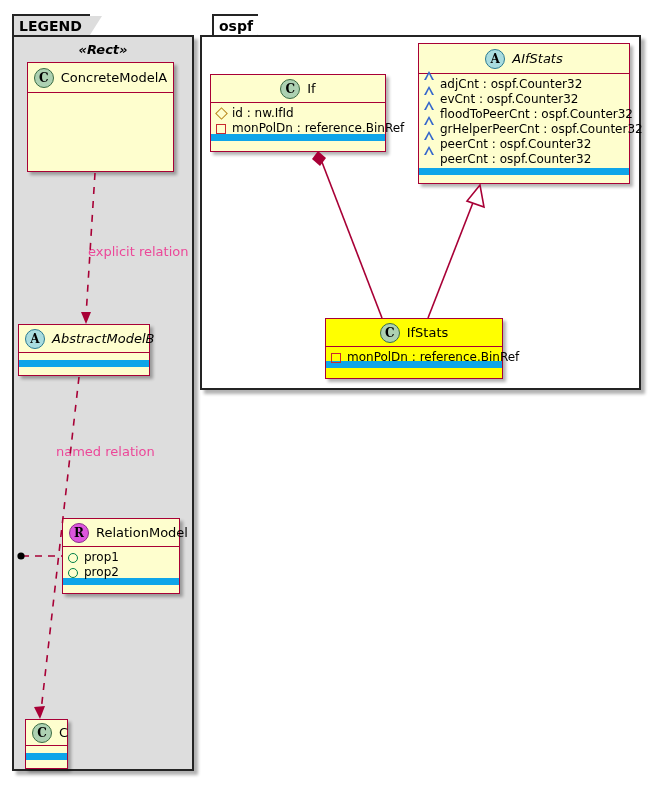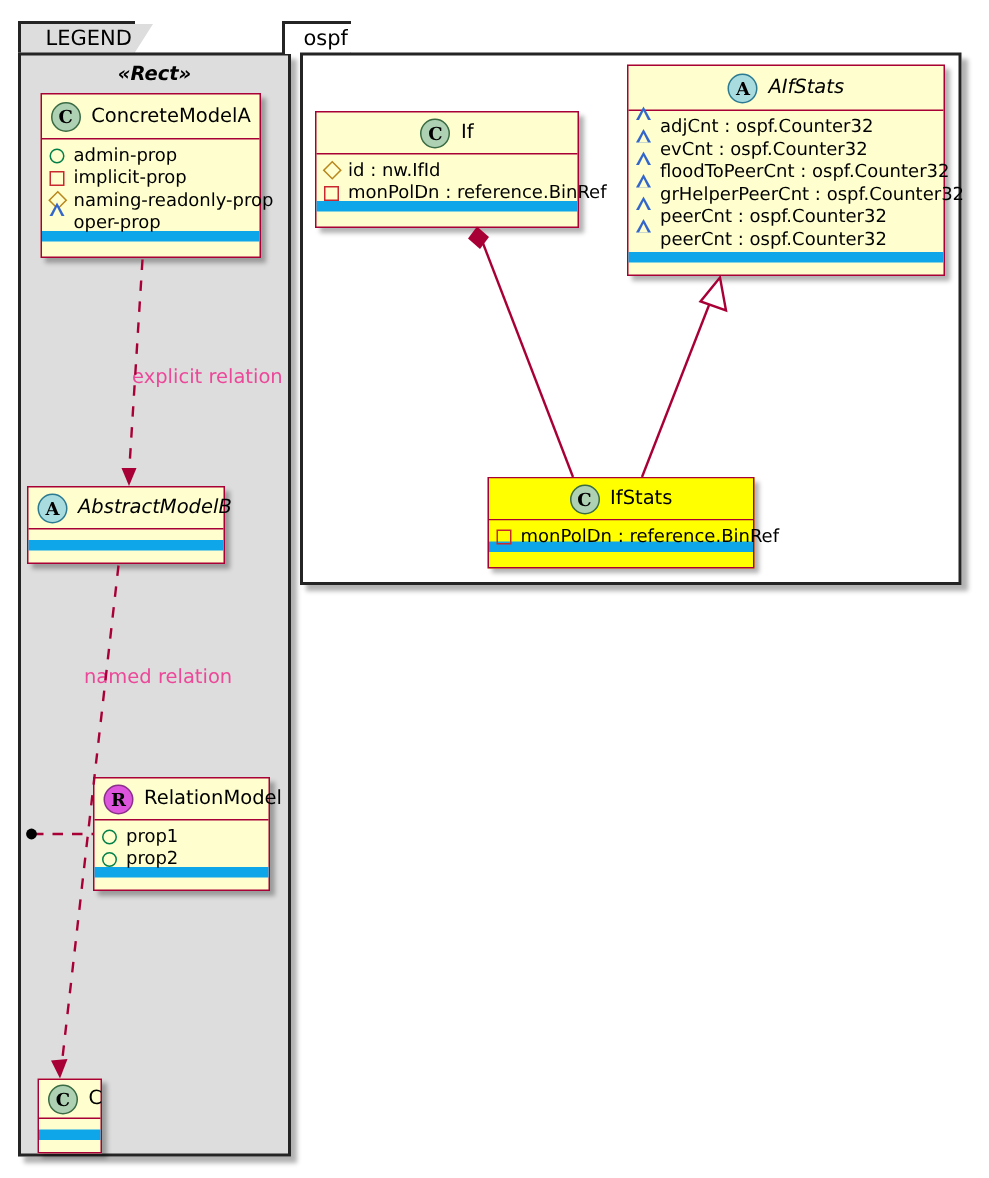--- a/index.html
+++ b/index.html
@@ -24,23 +24,22 @@
   }
   .pkg-tab {
     position: absolute;
     box-sizing: border-box;
     border: 2px solid #242424;
     border-bottom: none;
     display: flex;
     align-items: center;
     padding-left: 5px;
     font-size: 14px;
-    font-weight: normal;
+    font-weight: bold;
     color: #000000;
-    justify-content: flex-end;
   }
   .pkg-tab .tab-slant {
     position: absolute;
     right: -1px;
     top: -2px;
     width: 0; height: 0;
   }
 
   
   .cls {
@@ -185,38 +184,20 @@
   </div>
   <div class="pkg" style="left:12px; top:35px; width:182px; height:736px; background:#DDDDDD;"></div>
 
   <div class="stereo" style="left:12px; top:42px; width:182px;">«Rect»</div>
 
   <div class="cls" style="left:27px; top:62px; width:147px; height:110px;">
     <div class="cls-title" style="height:30px;">
       <span class="tico c">C</span>
       <span>ConcreteModelA</span>
     </div>
-    <div class="cls-body" style="height:68px;">
-      <div class="attr">
-        <span class="mk circle"></span>
-        <span>admin-prop</span>
-      </div>
-      <div class="attr">
-        <span class="mk square-red"></span>
-        <span>implicit-prop</span>
-      </div>
-      <div class="attr">
-        <span class="mk diamond"></span>
-        <span>naming-readonly-prop</span>
-      </div>
-      <div class="attr">
-        <span class="mk triangle"></span>
-        <span>oper-prop</span>
-      </div>
-    </div>
     <div class="cls-foot"></div>
   </div>
 
   <div class="cls" style="left:18px; top:324px; width:132px; height:52px;">
     <div class="cls-title left" style="height:28px;">
       <span class="tico a">A</span>
       <span class="italic">AbstractModelB</span>
     </div>
     <div class="cls-body" style="height:10px;"></div>
     <div class="cls-foot"></div>
@@ -245,21 +226,21 @@
       <span class="tico c">C</span>
       <span>C</span>
     </div>
     <div class="cls-body" style="height:9px;"></div>
     <div class="cls-foot"></div>
   </div>
 
   <div class="edge-label" style="left:88px; top:244px;">explicit relation</div>
   <div class="edge-label" style="left:56px; top:444px;">named relation</div>
 
-  <div class="pkg-tab" style="left:188px; top:14px; width:46px; height:22px; background:#FFFFFF;">
+  <div class="pkg-tab" style="left:212px; top:14px; width:46px; height:22px; background:#FFFFFF;">
     <span>ospf</span>
     <span class="tab-slant" style="border-top:22px solid #FFFFFF; border-right:13px solid transparent; right:-13px; top:0;"></span>
   </div>
   <div class="pkg" style="left:200px; top:35px; width:441px; height:355px; background:#FFFFFF;"></div>
 
   <div class="cls" style="left:210px; top:74px; width:176px; height:78px;">
     <div class="cls-title" style="height:28px;">
       <span class="tico c">C</span>
       <span>If</span>
     </div>

